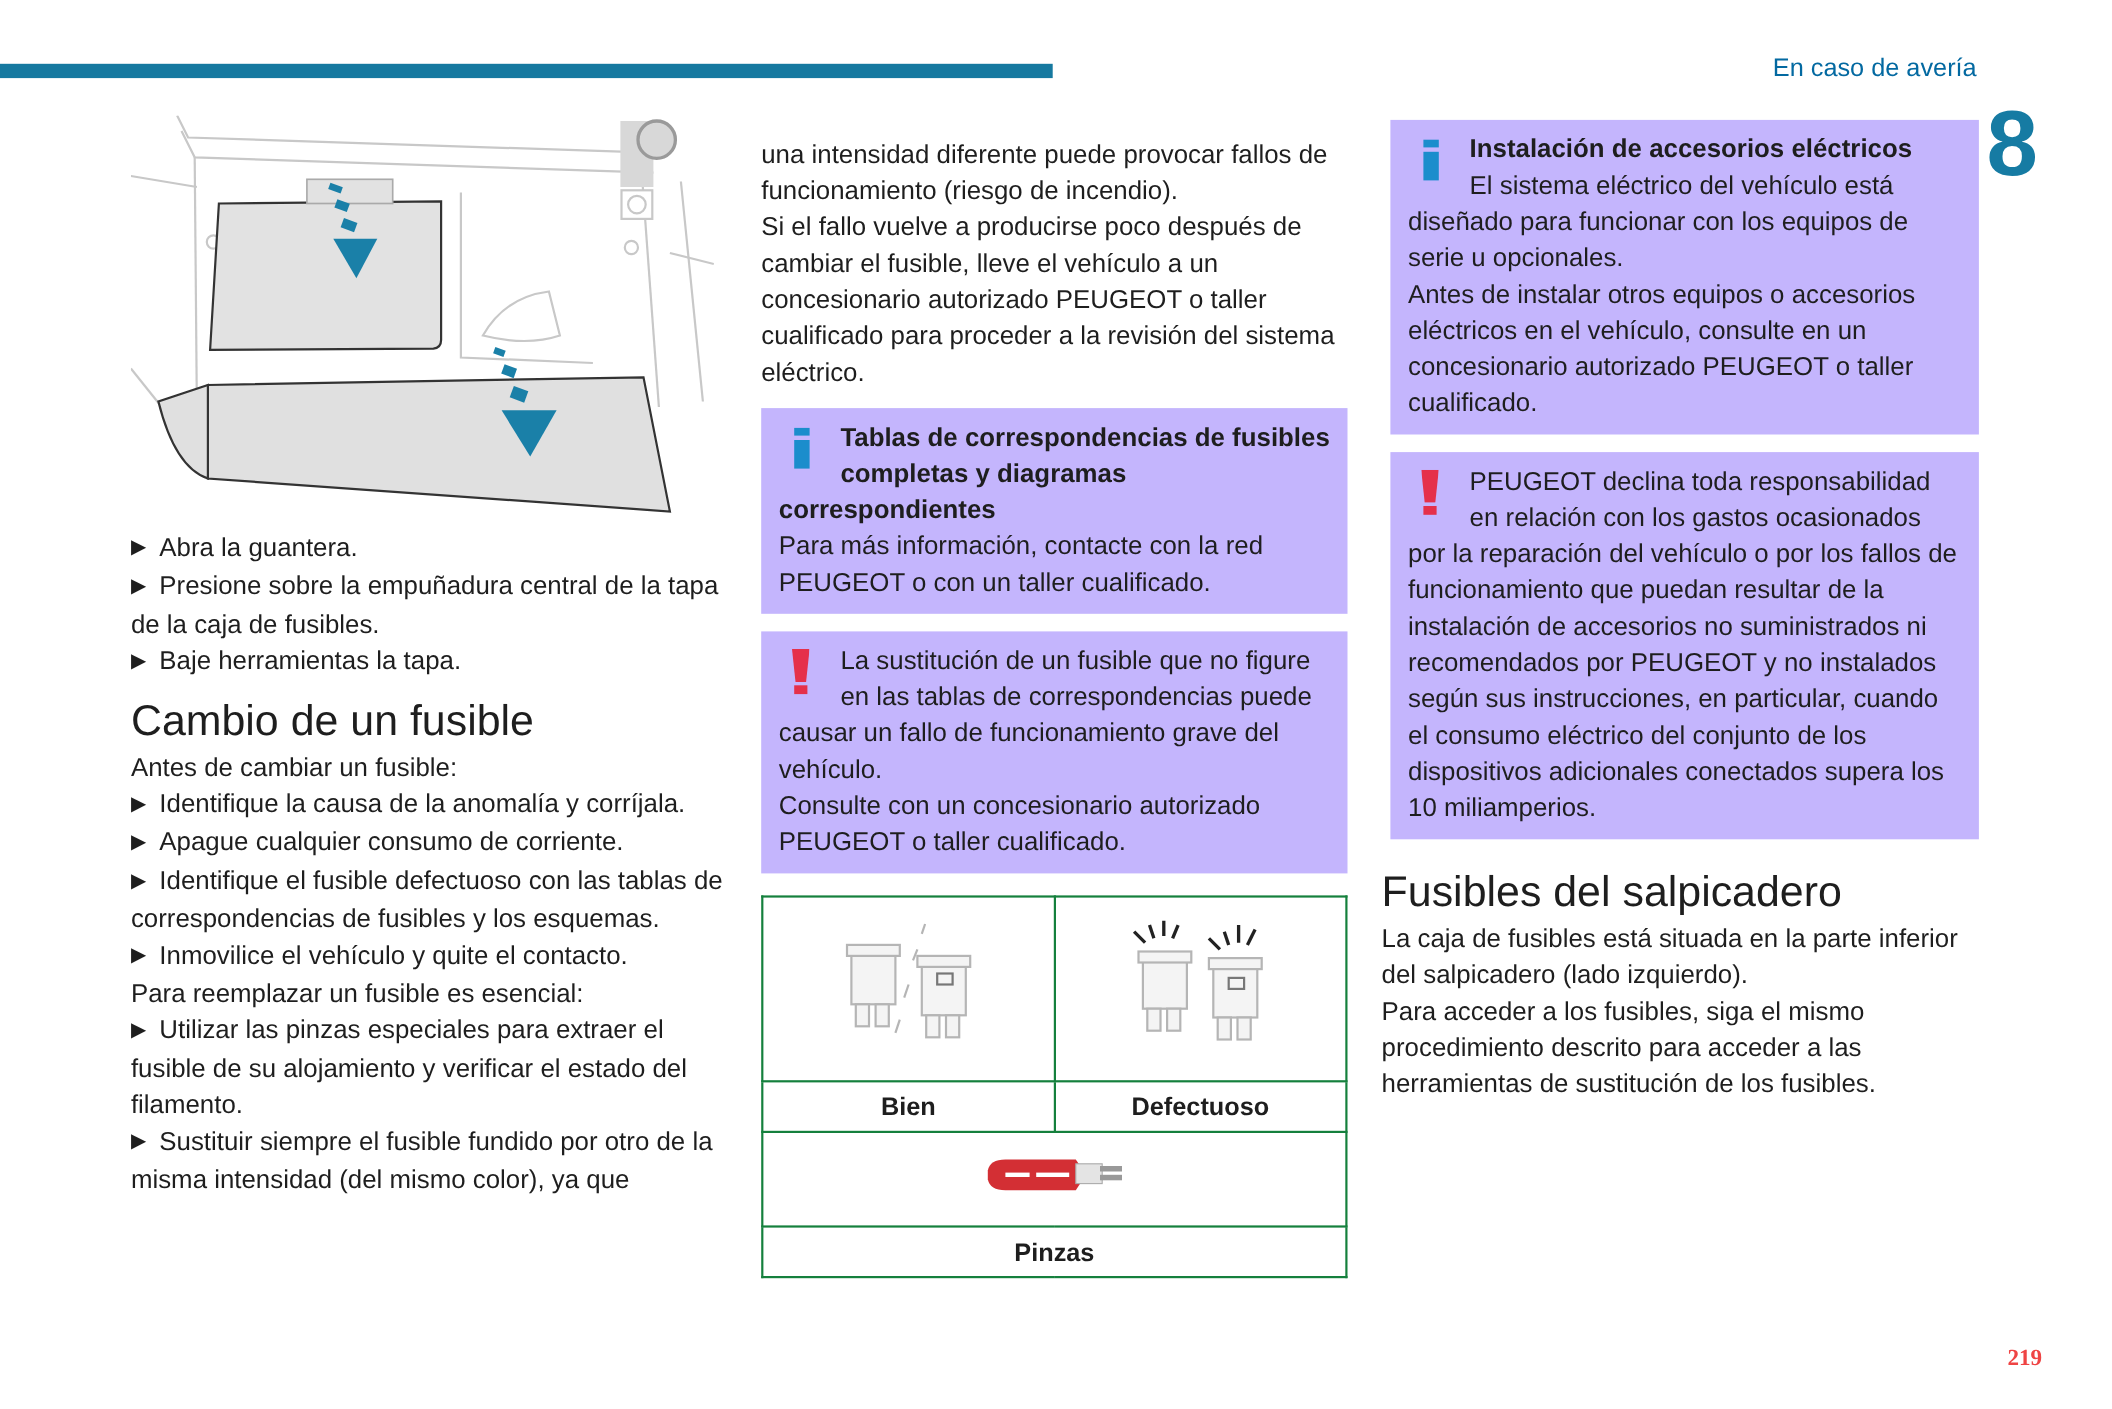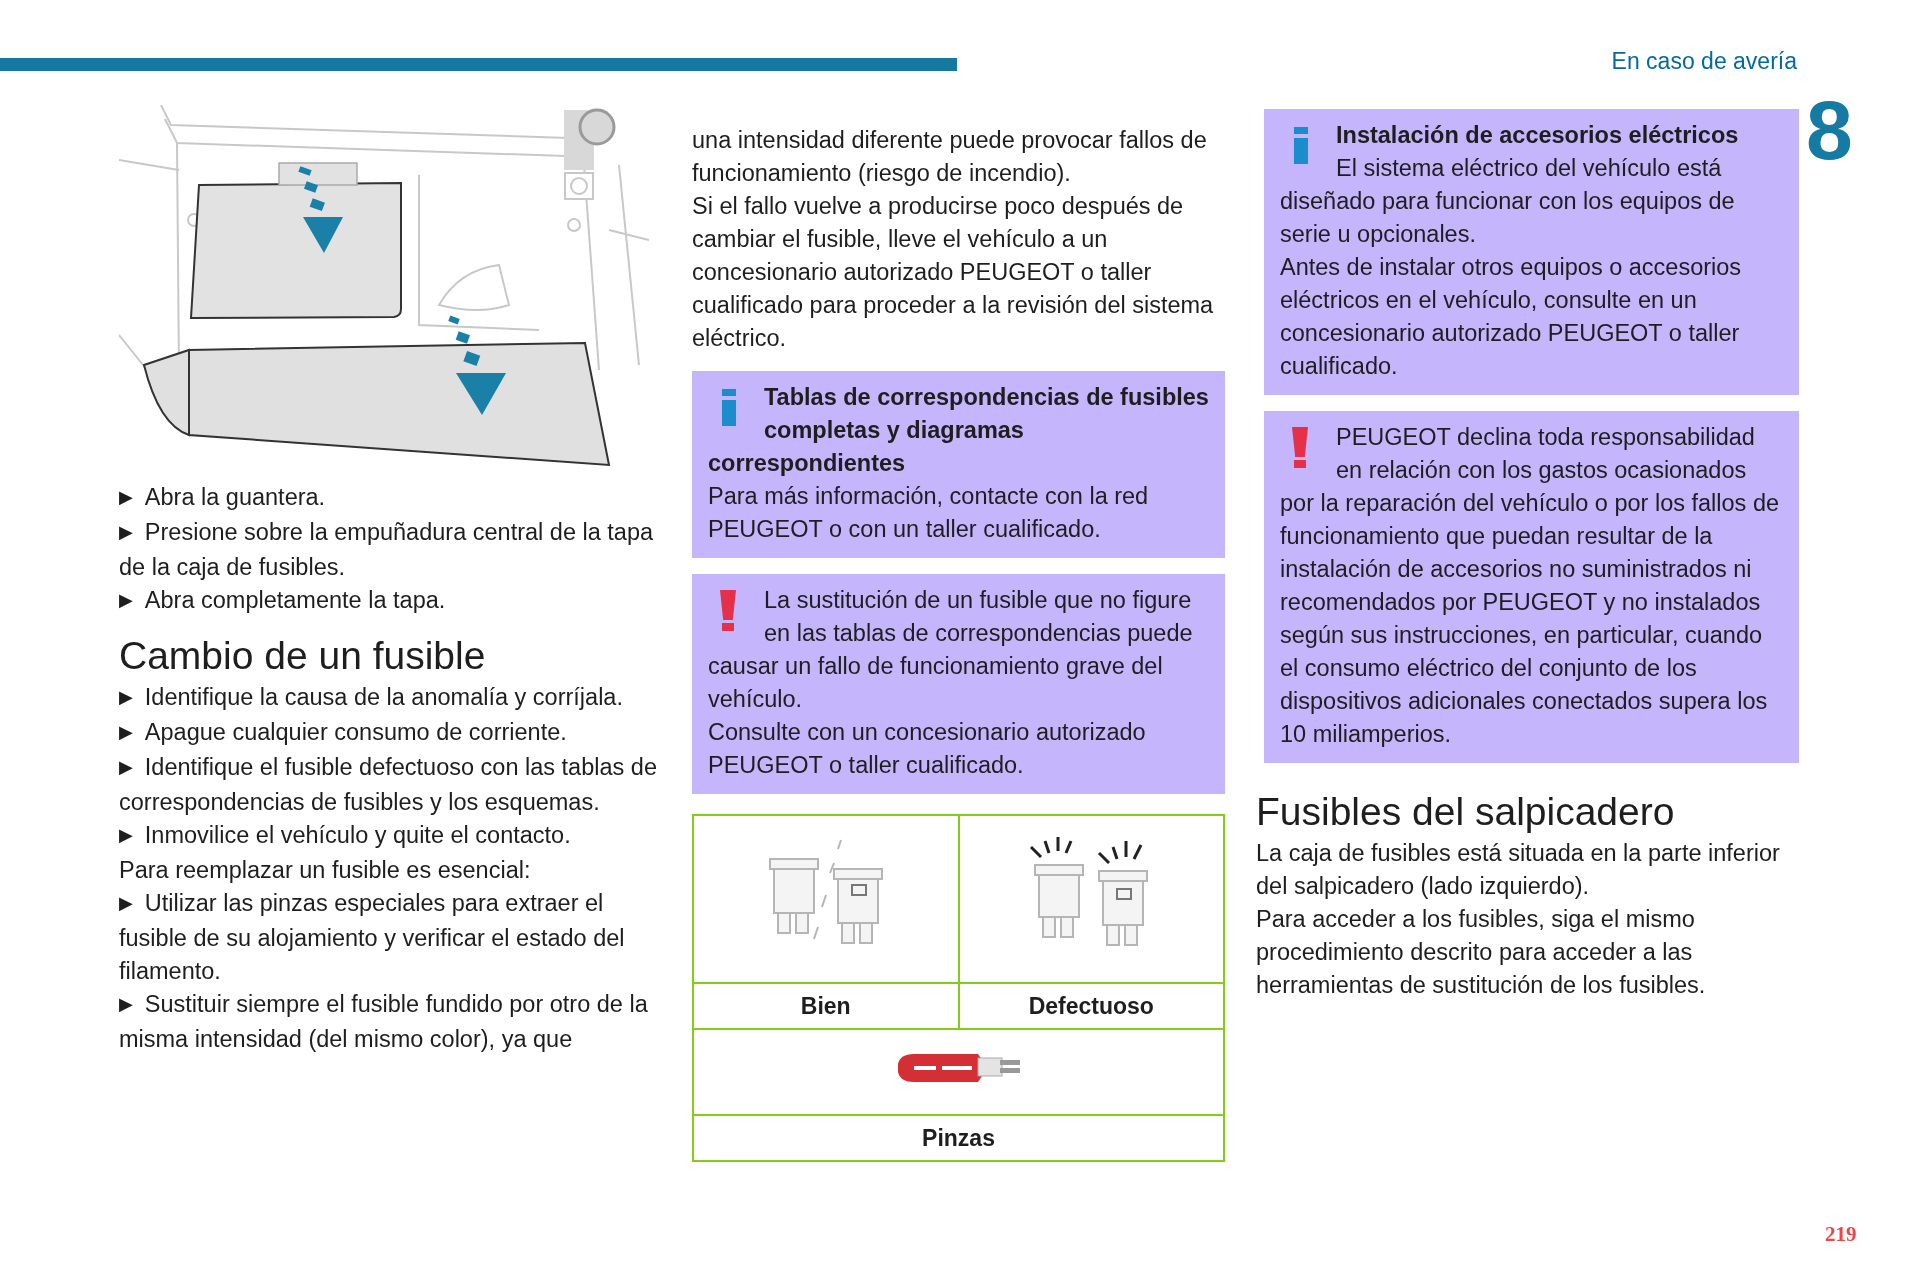--- a/index.html
+++ b/index.html
@@ -25,21 +25,21 @@
 
   .note { background:#c4b5fd; padding:10px 16px 12px 16px; margin-bottom:16px; }
   .note .icon { float:left; width:56px; height:58px; position:relative; }
   .note .icon .i-dot { position:absolute; left:14px; top:8px; width:14px; height:7px; background:#1b8dcc; }
   .note .icon .i-stem { position:absolute; left:14px; top:19px; width:14px; height:26px; background:#1b8dcc; }
   .note .icon .ex-bar { position:absolute; left:12px; top:6px; width:16px; height:30px; background:#e5304a; clip-path:polygon(0 0,100% 0,80% 100%,20% 100%); }
   .note .icon .ex-dot { position:absolute; left:14px; top:39px; width:12px; height:8px; background:#e5304a; }
   .note .title { font-weight:bold; }
 
   .fuse-table { border-collapse:collapse; width:533px; margin-top:20px; font-size:23px; }
-  .fuse-table td { border:2px solid #84cc16; text-align:center; padding:0; }
+  .fuse-table td { border:2px solid #15803d; text-align:center; padding:0; }
   .fuse-table .img-cell { height:166px; }
   .fuse-table .lbl-cell { height:44px; font-weight:bold; }
   .fuse-table .pinza-cell { height:84px; }
 </style>
 </head>
 <body>
 
 <div class="topbar"></div>
 <div class="section-title">En caso de avería</div>
 <div class="chapter-num">8</div>
@@ -75,23 +75,24 @@
       <path d="M184 112 L224 112 L205 148 Z"></path>
       <rect x="330" y="212" width="10" height="6" transform="rotate(20 335 215)"></rect>
       <rect x="338" y="228" width="12" height="9" transform="rotate(20 344 232)"></rect>
       <rect x="346" y="248" width="14" height="11" transform="rotate(20 353 253)"></rect>
       <path d="M337 268 L387 268 L363 310 Z"></path>
     </g>
   </svg>
 
   <p class="bullet">Abra la guantera.</p>
   <p class="bullet">Presione sobre la empuñadura central de la tapa de la caja de fusibles.</p>
-  <p class="bullet">Abra completamente la tapa.</p>
+  <p class="bullet">Baje herramientas la tapa.</p>
 
   <h2>Cambio de un fusible</h2>
+  <p>Antes de cambiar un fusible:</p>
   <p class="bullet">Identifique la causa de la anomalía y corríjala.</p>
   <p class="bullet">Apague cualquier consumo de corriente.</p>
   <p class="bullet">Identifique el fusible defectuoso con las tablas de correspondencias de fusibles y los esquemas.</p>
   <p class="bullet">Inmovilice el vehículo y quite el contacto.</p>
   <p>Para reemplazar un fusible es esencial:</p>
   <p class="bullet">Utilizar las pinzas especiales para extraer el fusible de su alojamiento y verificar el estado del filamento.</p>
   <p class="bullet">Sustituir siempre el fusible fundido por otro de la misma intensidad (del mismo color), ya que</p>
 </div>
 
 <div class="col col-mid">

